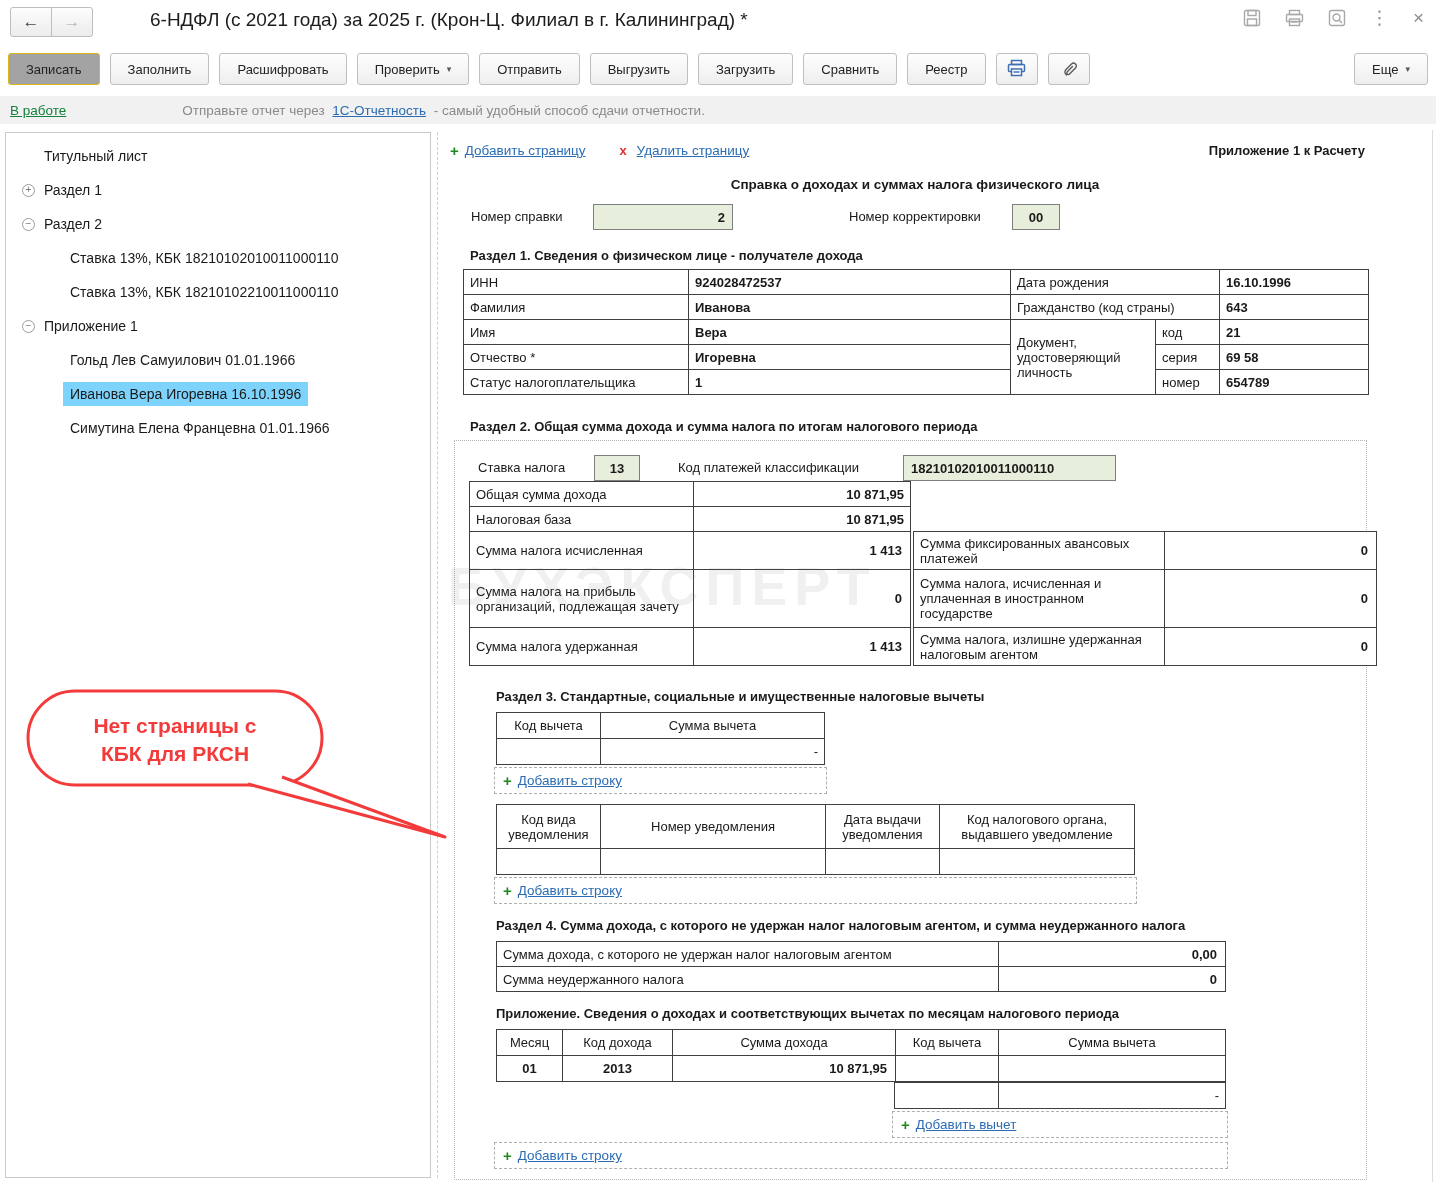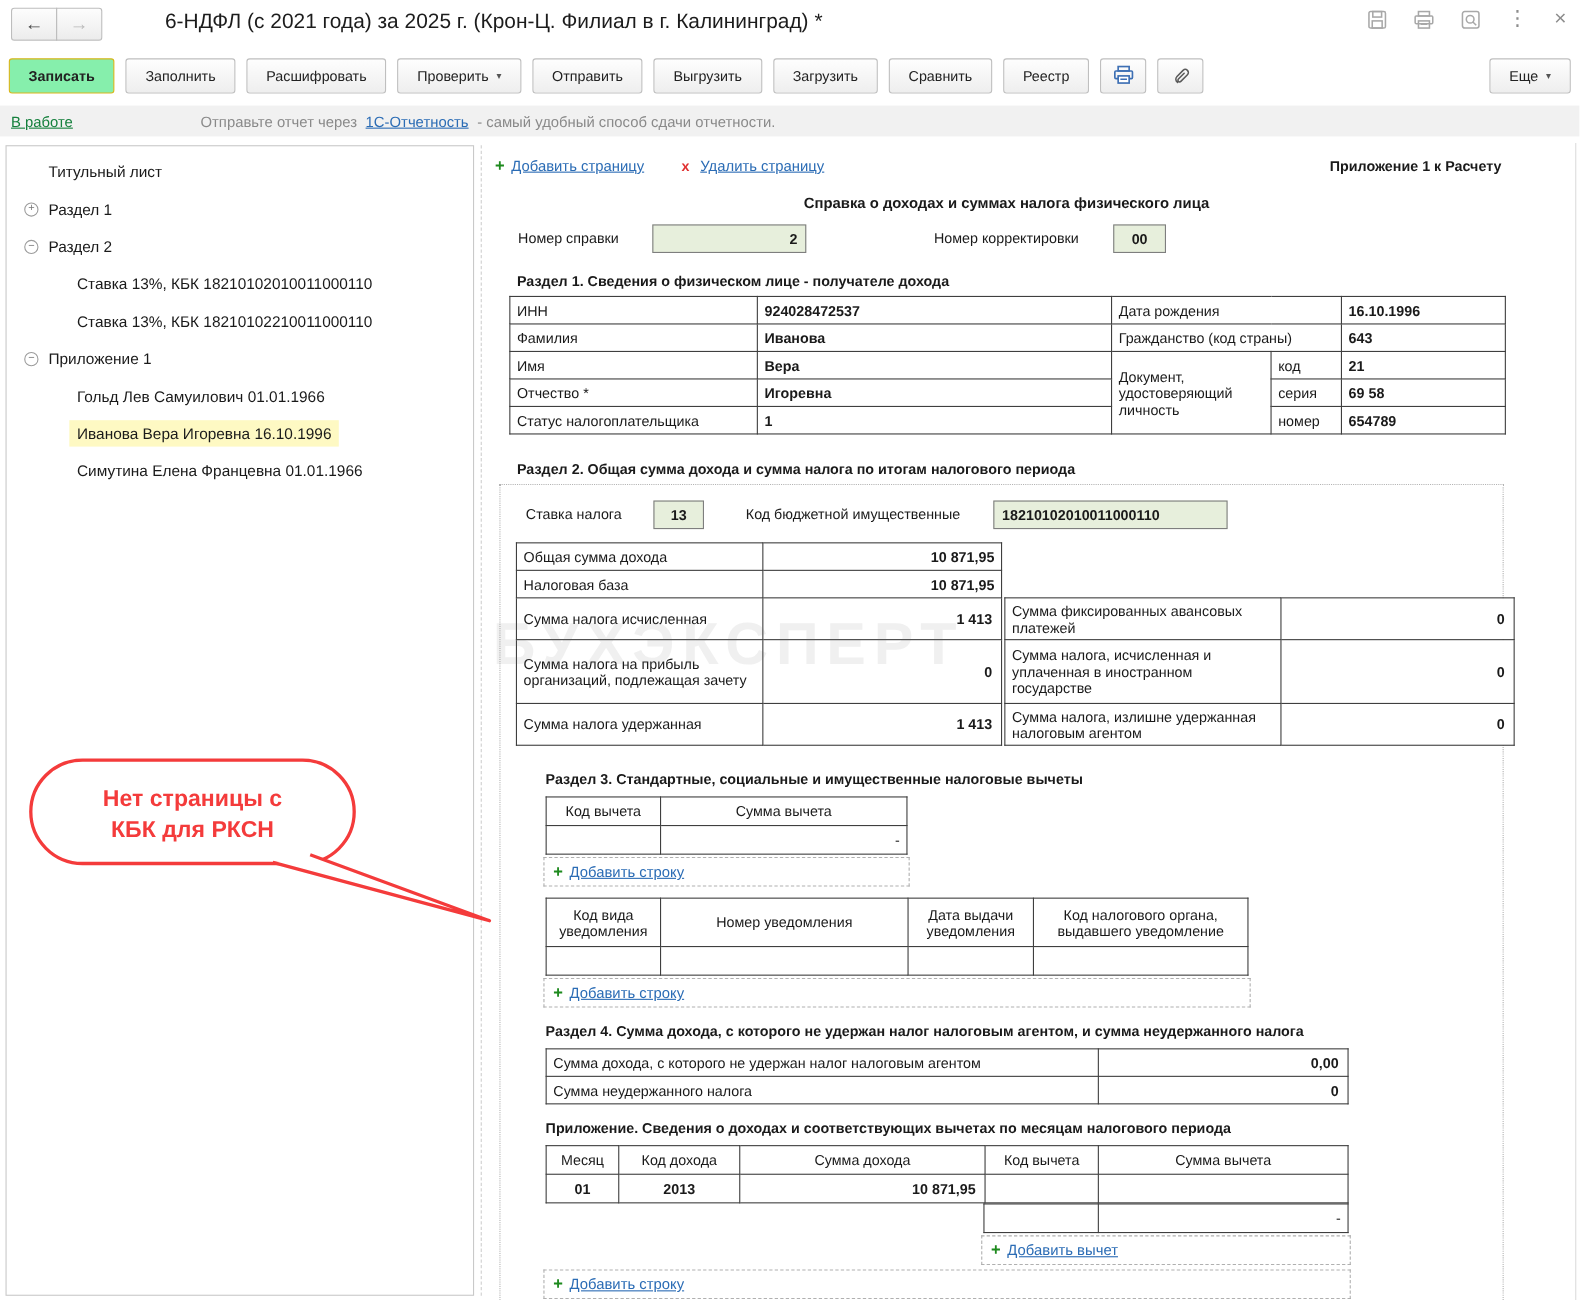--- a/index.html
+++ b/index.html
@@ -14,41 +14,41 @@
   .nav-btn.back { border-radius:3px 0 0 3px; color:#444; }
   .nav-btn.fwd  { border-radius:0 3px 3px 0; color:#b9b9b9; margin-left:-1px; }
   .win-title { position:absolute; left:150px; top:9px; font-size:19px; color:#1c1c1c; white-space:nowrap; }
   .win-icons { position:absolute; right:12px; top:8px; display:flex; gap:24px; align-items:center; color:#9c9c9c; }
   .win-icons .glyph { font-size:19px; line-height:1; cursor:pointer; color:#8d8d8d; }
   .win-icons svg { display:block; cursor:pointer; }
 
   
   .toolbar { position:absolute; top:44px; left:0; right:0; height:50px; display:flex; align-items:center; padding:0 8px; gap:10px; background:#fff; }
   .btn { height:32px; padding:0 17px; border:1px solid #bfbfbf; border-radius:3px; background:linear-gradient(#fefefe,#eeeeee); font-size:13px; color:#222; display:inline-flex; align-items:center; cursor:pointer; white-space:nowrap; font-family:"Liberation Sans",sans-serif; }
-  .btn.primary { background:#86efac; border-color:#d9b61a; font-weight:bold; }
+  .btn.primary { background:#a3a3a3; border-color:#d9b61a; font-weight:normal; }
   .btn .caret { font-size:9px; color:#555; margin-left:7px; }
   .btn.icon-only { width:42px; padding:0; justify-content:center; }
   .toolbar .spacer { flex:1; }
 
   
   .statusbar { position:absolute; top:96px; left:0; right:0; height:28px; background:#f1f1f1; display:flex; align-items:center; font-size:13.5px; }
   .status-state { margin-left:10px; color:#15803d; text-decoration:underline; cursor:pointer; }
   .status-msg { margin-left:116px; color:#8a8a8a; }
   .status-msg a.link { margin:0 4px; }
 
   
   .sidebar { position:absolute; left:5px; top:132px; width:426px; height:1046px; border:1px solid #c9c9c9; background:#fff; overflow:hidden; }
   .splitter { position:absolute; left:437px; top:132px; height:1046px; width:0; border-left:1px dashed #cfcfcf; }
   .tree { padding-top:6px; font-size:14px; }
   .tree-item { height:34px; display:flex; align-items:center; cursor:pointer; white-space:nowrap; }
   .expander { width:13px; height:13px; min-width:13px; border:1px solid #9c9c9c; border-radius:50%; margin-left:16px; margin-right:9px; display:flex; align-items:center; justify-content:center; font-size:10px; line-height:10px; color:#777; background:#fff; }
   .tree-item .lbl-l1 { color:#1a1a1a; }
   .tree-item.no-exp { padding-left:38px; }
   .tree-item.lvl2 { padding-left:64px; }
-  .tree-item.selected .sel-box { background:#fef9c3; padding:4px 7px; }
+  .tree-item.selected .sel-box { background:#7dd3fc; padding:4px 7px; }
 
   
   .main { position:absolute; left:440px; top:130px; width:996px; height:1052px; font-size:13px; }
   .main::after { content:""; position:absolute; left:992px; top:0; bottom:0; border-left:1px solid #dcdcdc; }
   .plus { color:#1e8a1e; font-weight:bold; font-size:15px; margin-right:6px; }
   .delx { color:#e03030; font-weight:bold; font-size:13px; margin-right:6px; }
   .links-row { display:flex; align-items:center; margin:12px 10px 0 10px; font-size:13.5px; }
   .links-row .del-wrap { margin-left:34px; }
   .corner-label { margin-left:auto; margin-right:61px; font-weight:bold; font-size:13px; }
   .page-title { width:950px; text-align:center; font-weight:bold; font-size:13.5px; margin-top:18px; }
@@ -71,21 +71,21 @@
   .sec1-h { margin:18px 0 0 30px; }
   .sec1-table { margin:6px 0 0 23px; width:905px; }
   .sec1-table tr { height:25px; }
 
   .sec2-h { margin:24px 0 0 30px; }
   .sec2-box { margin:6px 0 0 14px; width:913px; border:1px dotted #b3b3b3; padding-bottom:10px; position:relative; background:transparent; }
   .rate-row { position:relative; height:26px; margin-top:14px; }
   .rate-row .flabel { position:absolute; top:5px; }
   .f-rate { position:absolute; left:139px; top:0; width:46px; justify-content:center; }
   .f-kbk { position:absolute; left:448px; top:0; width:213px; padding-left:7px; }
-  .sec2-tables { position:relative; margin-top:12px; height:188px; }
+  .sec2-tables { position:relative; height:188px; }
   .sec2-left { position:absolute; left:14px; top:0; width:441px; }
   .sec2-right { position:absolute; left:458px; top:50px; width:463px; }
   tr.h25 { height:25px; } tr.h38 { height:38px; } tr.h58 { height:58px; }
 
   .sec3-h { margin:20px 0 0 41px; }
   .t-sec3a { margin:8px 0 0 41px; width:328px; }
   .t-sec3a tr { height:26px; }
   .t-sec3b { margin:10px 0 0 41px; width:638px; }
   .t-sec3b tr.hrow { height:44px; }
   .t-sec3b tr.drow { height:26px; }
@@ -302,21 +302,21 @@
       <td class="gval">654789</td>
     </tr>
   </tbody>
     </table>
 
   <div class="sec-h sec2-h">Раздел 2. Общая сумма дохода и сумма налога по итогам налогового периода</div>
   <div class="sec2-box">
     <div class="rate-row">
       <span class="flabel" style="left:23px;">Ставка налога</span>
       <span class="field f-rate">13</span>
-      <span class="flabel" style="left:223px;">Код бюджетной имущественные</span>
+      <span class="flabel" style="left:223px;">Код платежей классификации</span>
       <span class="field f-kbk">18210102010011000110</span>
     </div>
     <div class="sec2-tables">
       <table class="frm sec2-left">
         <colgroup>
             <col style="width:224px">
             <col style="width:217px">
           </colgroup>
         <tbody>
             <tr class="h25">

